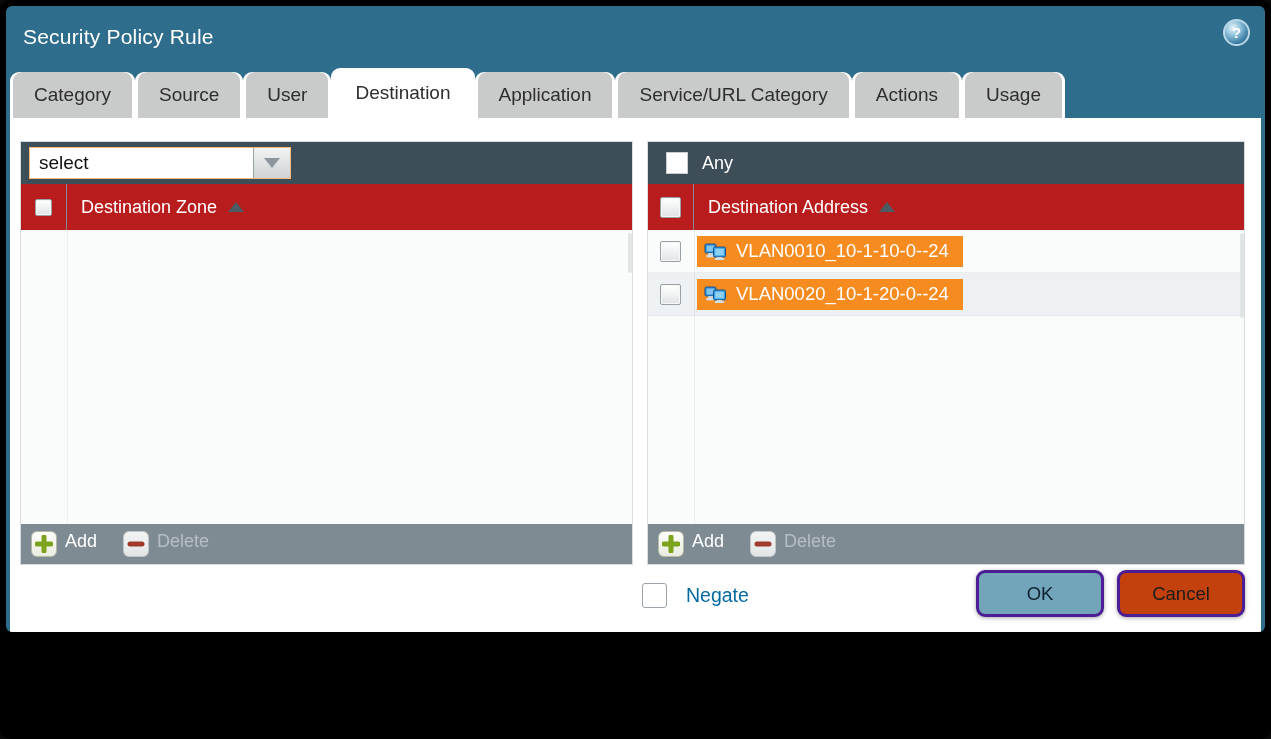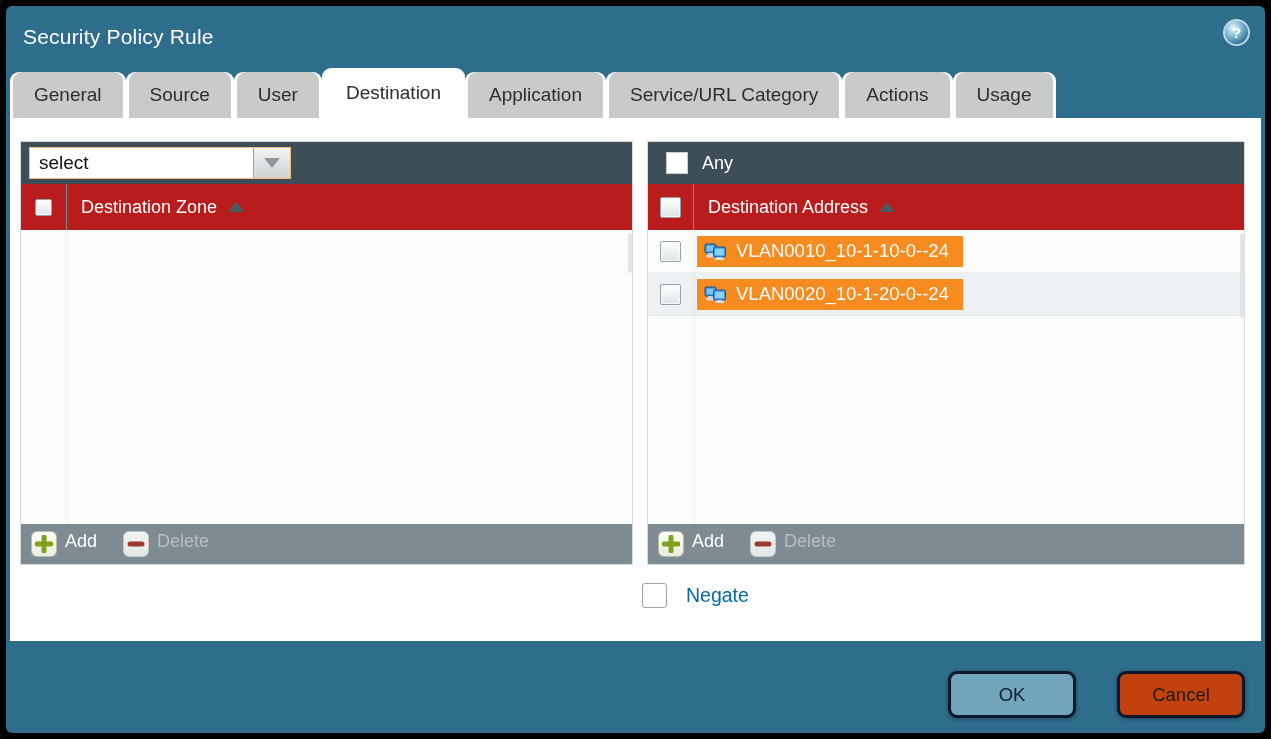--- a/index.html
+++ b/index.html
@@ -6,21 +6,21 @@
   body {
     width: 1271px; height: 739px; overflow: hidden;
     font-family: "Liberation Sans", sans-serif;
     background: #0a0a0a;
   }
   .frame {
     width: 1271px; height: 739px; background: #000;
     padding: 6px; border-radius: 10px;
   }
   .dialog {
-    position: relative; width: 1259px; height: 727px;
+    position: relative; width: 1259px; height: 626px;
     background: #2f6d8c; border-radius: 6px; overflow: hidden;
   }
   
   .titlebar { height: 62px; position: relative; }
   .title {
     position: absolute; left: 17px; top: 19px;
     color: #fff; font-size: 21px; letter-spacing: .2px;
   }
   .help {
     position: absolute; right: 15px; top: 13px;
@@ -140,41 +140,40 @@
     width: 25px; height: 25px; background: #fff;
     border: 1px solid #9aa4aa; border-radius: 3px; cursor: pointer;
   }
   
   .button-bar {
     position: absolute; right: 20px; bottom: 15px;
     display: flex; gap: 13px;
   }
   .btn {
     min-width: 128px; height: 47px; border-radius: 9px;
-    border: 3px solid #0f172a; font-family: "Liberation Sans", sans-serif;
+    border: 3px solid #4c1d95; font-family: "Liberation Sans", sans-serif;
     font-size: 18.5px; cursor: pointer;
     box-shadow: 0 1px 4px rgba(0,0,0,0.35);
-    margin-left: 28px;
   }
   .btn-ok { background: #72a4ba; color: #0d2230; }
   .btn-cancel { background: #c2410c; color: #1c1c1c; }
 </style>
 </head>
 <body>
 
 <div class="frame">
   <div class="dialog">
 
     <div class="titlebar">
       <span class="title">Security Policy Rule</span>
       <div class="help">?</div>
     </div>
 
     <div class="tabs">
-      <div class="tab">General</div>
+      <div class="tab">Category</div>
       <div class="tab">Source</div>
       <div class="tab">User</div>
       <div class="tab active">Destination</div>
       <div class="tab">Application</div>
       <div class="tab">Service/URL Category</div>
       <div class="tab">Actions</div>
       <div class="tab">Usage</div>
     </div>
 
     <div class="content">

